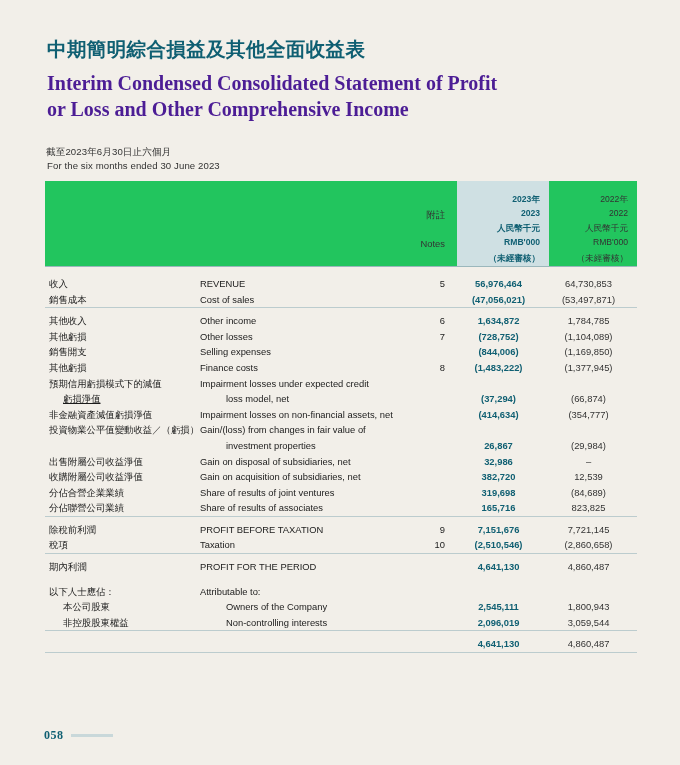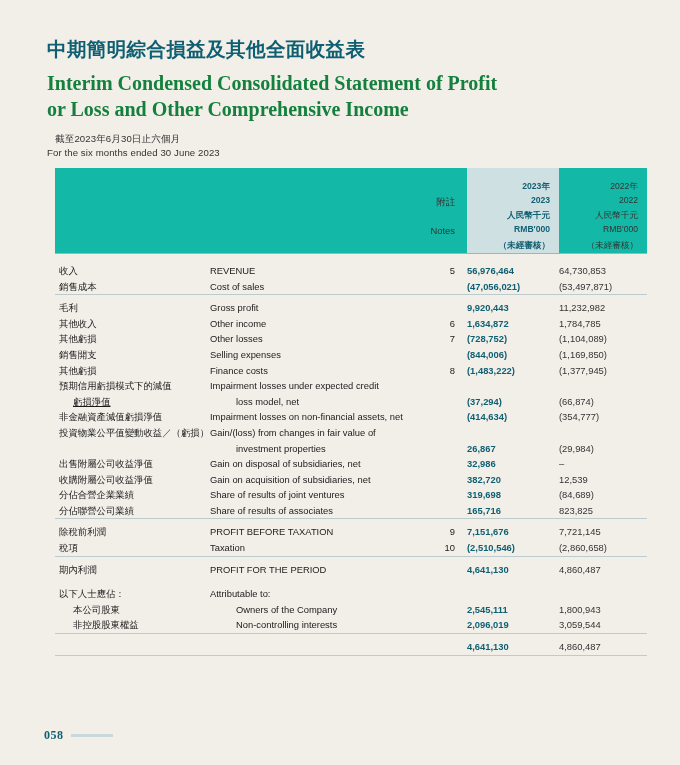--- a/index.html
+++ b/index.html
@@ -25,57 +25,57 @@
     font-family: "Liberation Serif", serif;
     font-weight: bold;
     font-size: 19.5px;
     color: #0f5f72;
     letter-spacing: 0.4px;
     margin: 6px 0 7px 3px;
   }
   .title-en {
     font-family: "Liberation Serif", serif;
     font-size: 20px;
-    color: #15803d;
+    color: #4c1d95;
     line-height: 1.32;
-    margin: 0 0 10px 3px;
+    margin: 0 0 23px 3px;
     max-width: 470px;
   }
   .subtitle-zh {
     font-size: 9.6px;
     color: #333;
-    margin: 0 0 1px 11px;
+    margin: 0 0 1px 2px;
     letter-spacing: 0.1px;
   }
   .subtitle-en {
     font-size: 9.6px;
     color: #333;
     margin: 0 0 10px 3px;
     letter-spacing: 0.1px;
   }
 
   table.fin {
     width: 592px;
     border-collapse: collapse;
     table-layout: fixed;
-    margin-left: 11px;
+    margin-left: 1px;
   }
   table.fin col.c-zh { width: 155px; }
   table.fin col.c-en { width: 215px; }
   table.fin col.c-note { width: 42px; }
   table.fin col.c-y1 { width: 92px; }
   table.fin col.c-y2 { width: 88px; }
 
   td, th {
     padding: 0;
     vertical-align: top;
   }
 
   .head-row td {
-    background: #14b8a6;
+    background: #22c55e;
     height: 14px;
   }
   .head-cell-y1 {
     background: #cfe0e3 !important;
   }
 
   .hdr-pad-top td { height: 12px; }
   .hdr-line {
     font-size: 8.6px;
     line-height: 13.5px;
@@ -101,21 +101,21 @@
   .en.indent { padding-left: 26px !important; }
   .note {
     font-size: 9.4px;
     line-height: 15.6px;
     text-align: right;
     padding-right: 12px !important;
   }
   .num {
     font-size: 9.4px;
     line-height: 15.6px;
-    text-align: left;
+    text-align: center;
     padding-right: 9px !important;
     white-space: nowrap;
   }
   .num.y1 { font-weight: bold; color: #0f5f72; }
   .num.y2 { color: #333; }
 
   .spacer td { height: 9px; }
   .spacer-sm td { height: 5px; }
 
   .rule-top td {
@@ -230,27 +230,20 @@
         <td class="note"></td>
         <td class="num y1">(47,056,021)</td>
         <td class="num y2">(53,497,871)</td>
       </tr>
 
       <tr class="spacer-sm rule-thin">
         <td colspan="5"></td>
       </tr>
 
       <tr>
-        <td class="zh">毛利</td>
-        <td class="en">Gross profit</td>
-        <td class="note"></td>
-        <td class="num y1">9,920,443</td>
-        <td class="num y2">11,232,982</td>
-      </tr>
-      <tr>
         <td class="zh">其他收入</td>
         <td class="en">Other income</td>
         <td class="note">6</td>
         <td class="num y1">1,634,872</td>
         <td class="num y2">1,784,785</td>
       </tr>
       <tr>
         <td class="zh">其他虧損</td>
         <td class="en">Other losses</td>
         <td class="note">7</td>

